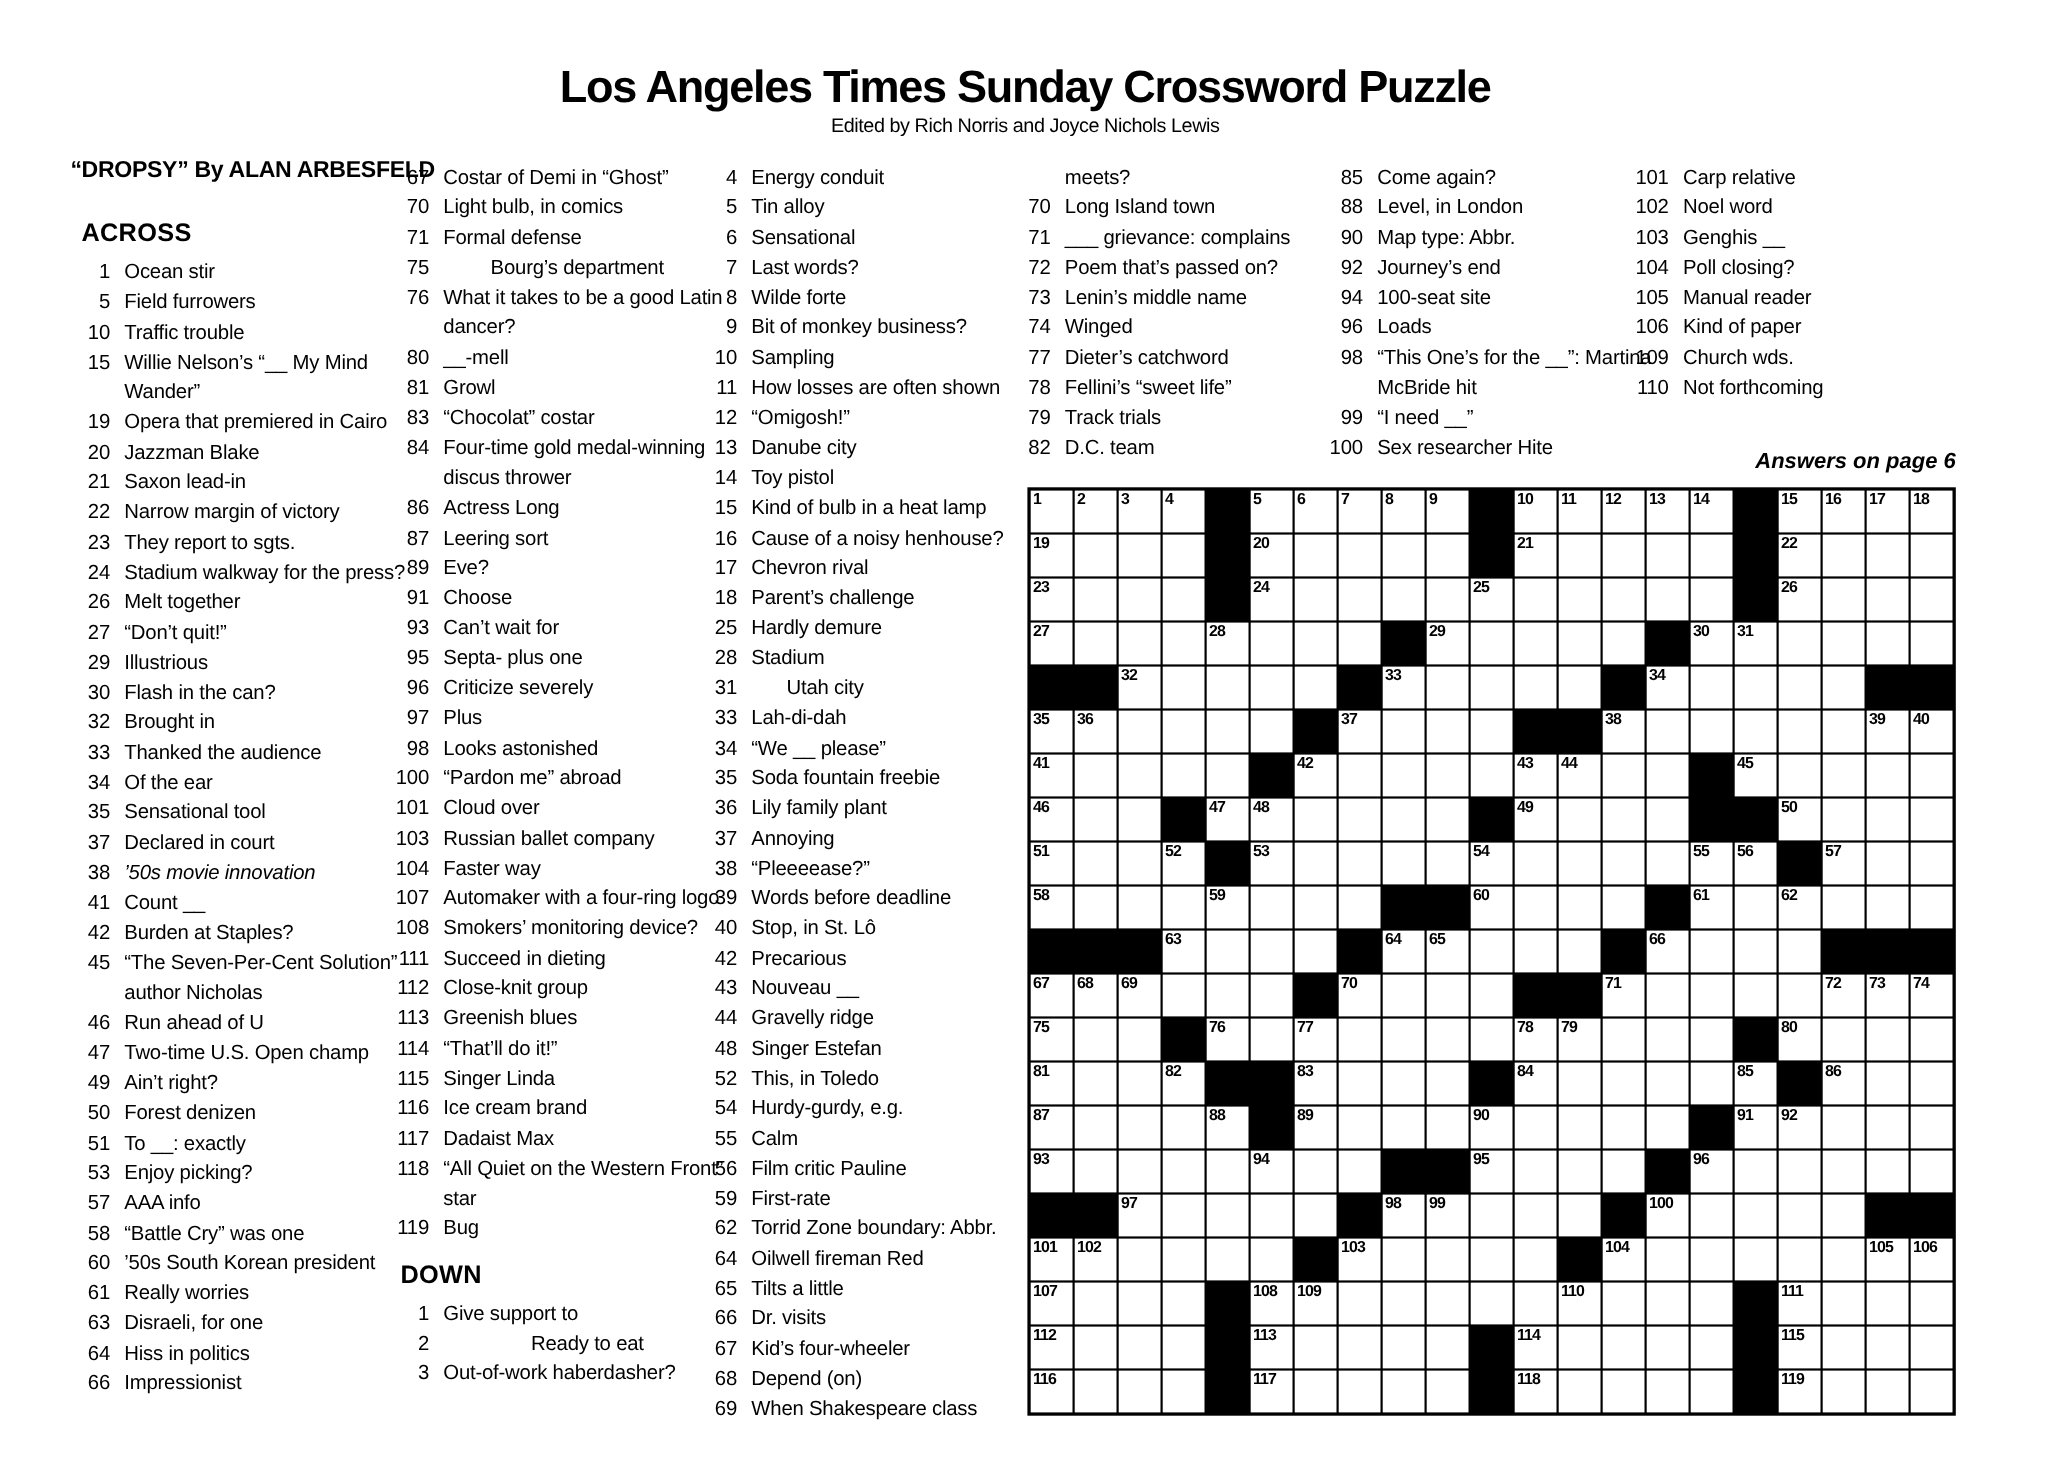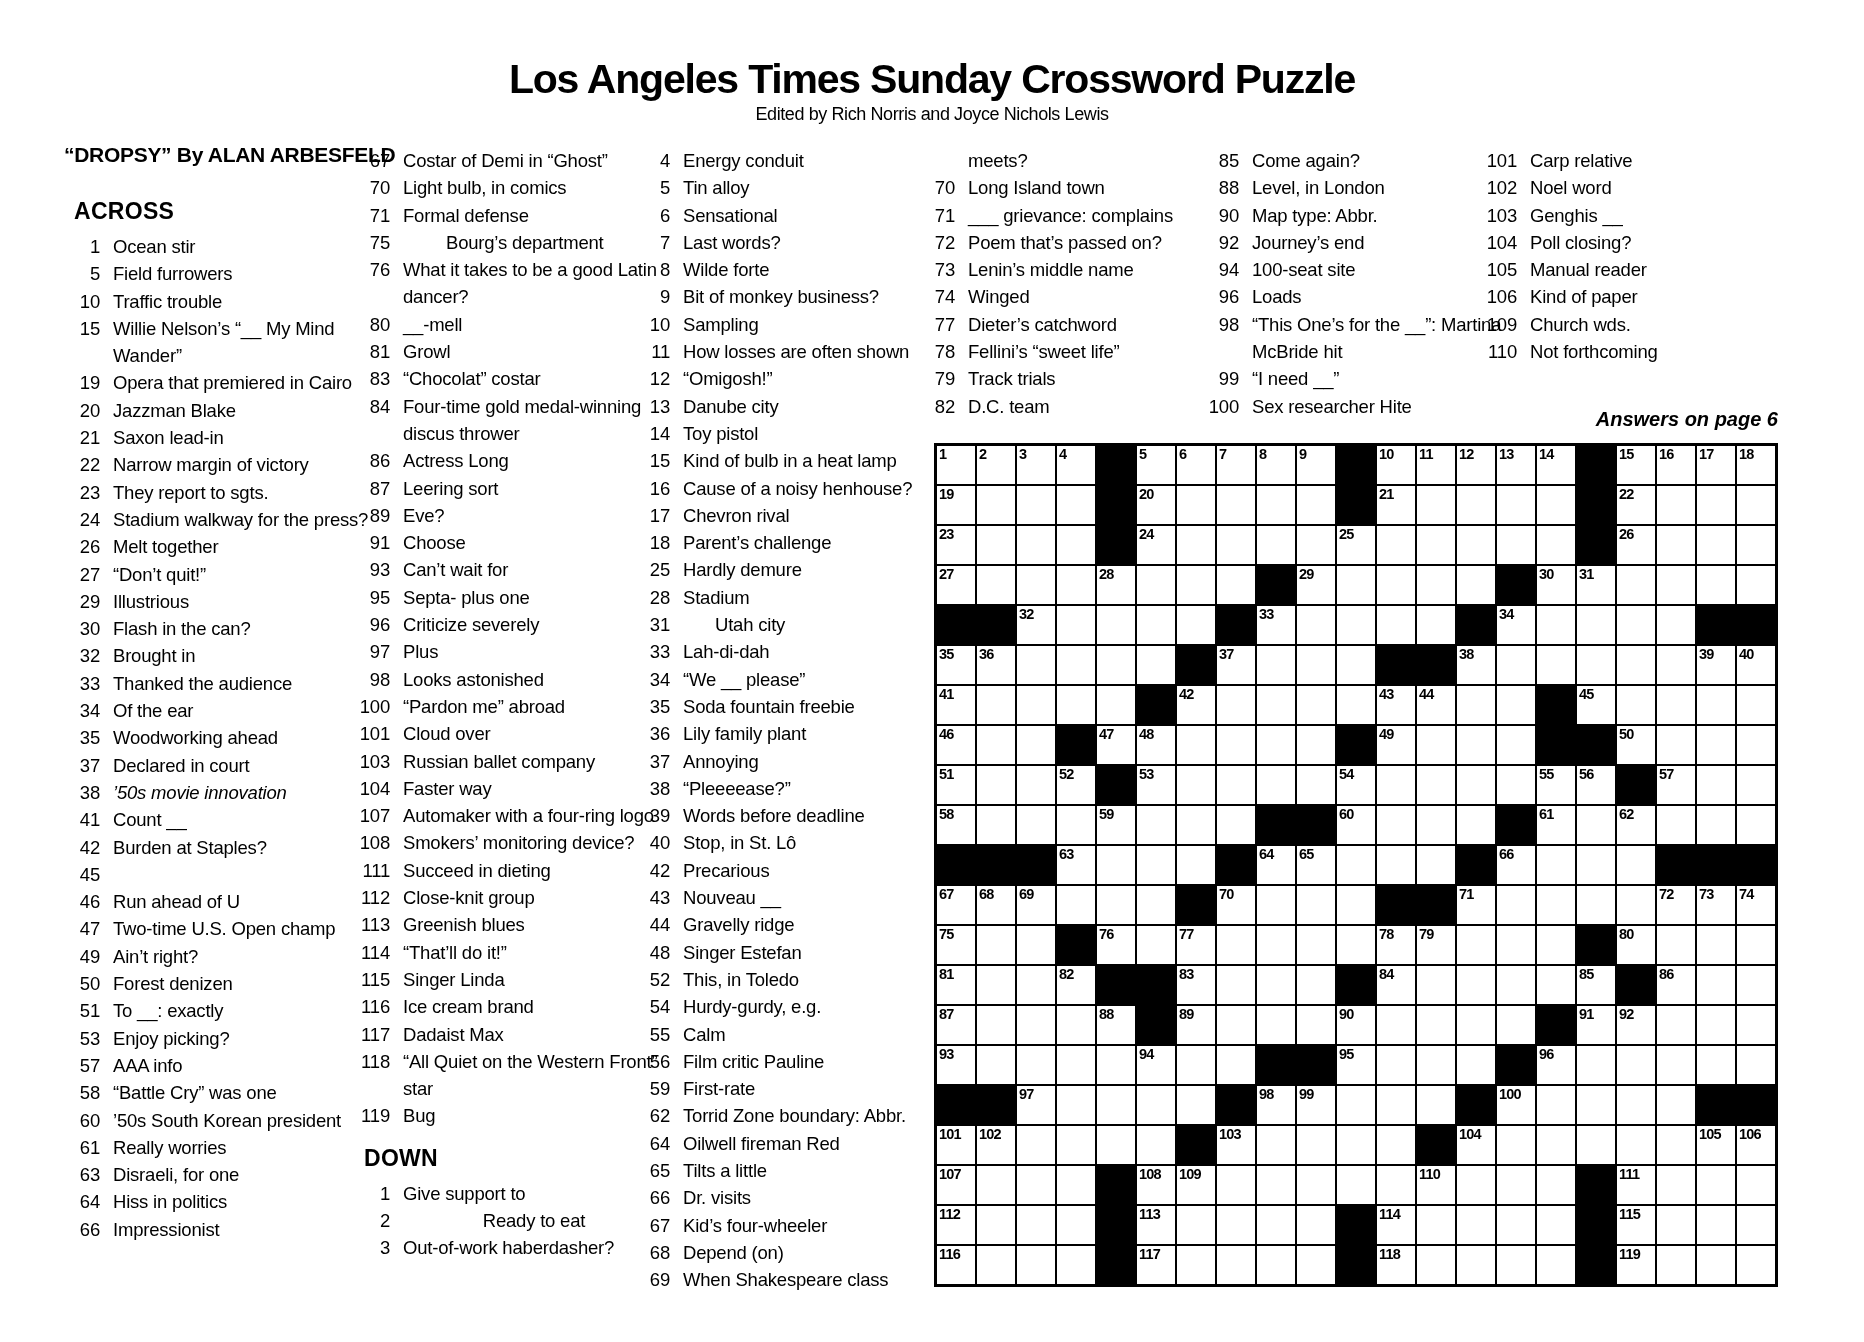--- a/index.html
+++ b/index.html
@@ -97,40 +97,41 @@
         <div class="clue-row">
           <span class="clue-num" style="width: 60px; margin-right: 13px;">33</span>
           <span class="clue-text" style="width: 260px;">Thanked the audience</span>
         </div>
         <div class="clue-row">
           <span class="clue-num" style="width: 60px; margin-right: 13px;">34</span>
           <span class="clue-text" style="width: 260px;">Of the ear</span>
         </div>
         <div class="clue-row">
           <span class="clue-num" style="width: 60px; margin-right: 13px;">35</span>
-          <span class="clue-text" style="width: 260px;">Woodworking ahead</span>
+          <span class="clue-text" style="width: 260px;">Sensational tool</span>
         </div>
         <div class="clue-row">
           <span class="clue-num" style="width: 60px; margin-right: 13px;">37</span>
           <span class="clue-text" style="width: 260px;">Declared in court</span>
         </div>
         <div class="clue-row">
           <span class="clue-num" style="width: 60px; margin-right: 13px;">38</span>
           <span class="clue-text" style="width: 260px; font-style: italic;">’50s movie innovation</span>
         </div>
         <div class="clue-row">
           <span class="clue-num" style="width: 60px; margin-right: 13px;">41</span>
           <span class="clue-text" style="width: 260px;">Count __</span>
         </div>
         <div class="clue-row">
           <span class="clue-num" style="width: 60px; margin-right: 13px;">42</span>
           <span class="clue-text" style="width: 260px;">Burden at Staples?</span>
         </div>
         <div class="clue-row">
           <span class="clue-num" style="width: 60px; margin-right: 13px;">45</span>
+          <span class="clue-text" style="width: 260px;">“The Seven-Per-Cent Solution” author Nicholas</span>
         </div>
         <div class="clue-row">
           <span class="clue-num" style="width: 60px; margin-right: 13px;">46</span>
           <span class="clue-text" style="width: 260px;">Run ahead of U</span>
         </div>
         <div class="clue-row">
           <span class="clue-num" style="width: 60px; margin-right: 13px;">47</span>
           <span class="clue-text" style="width: 260px;">Two-time U.S. Open champ</span>
         </div>
         <div class="clue-row">

